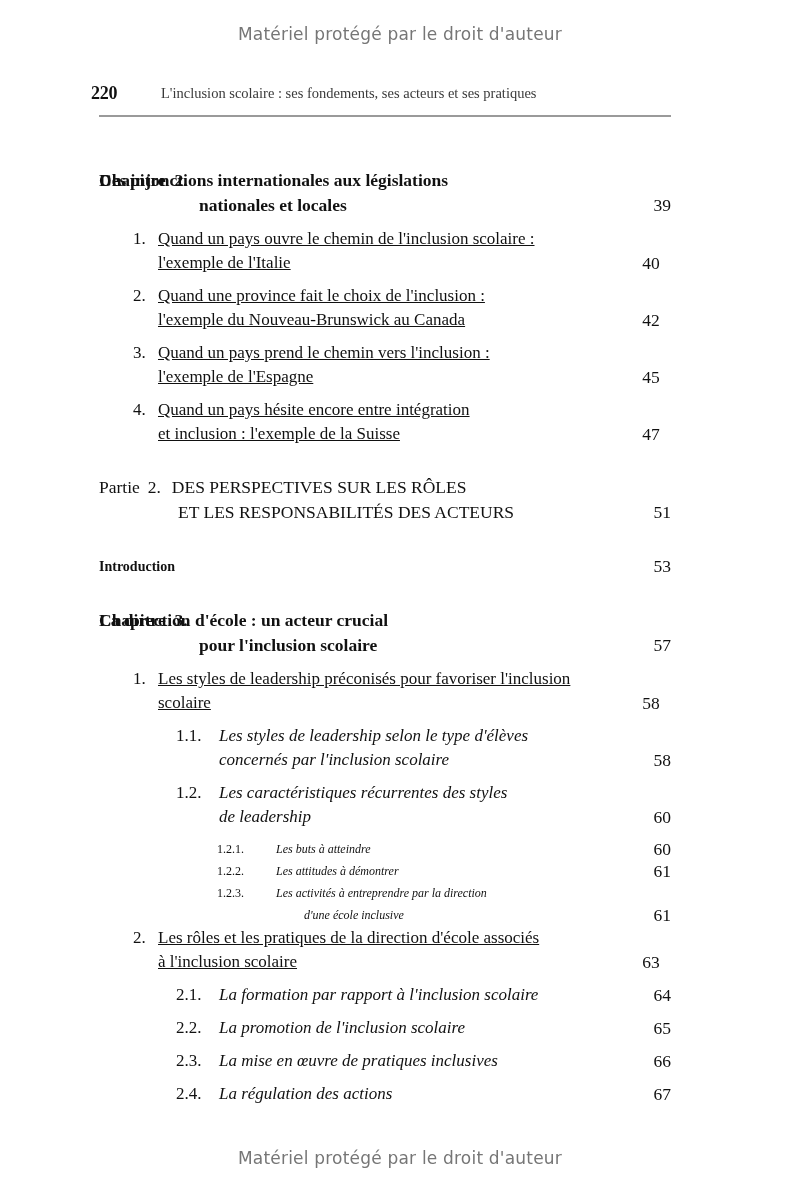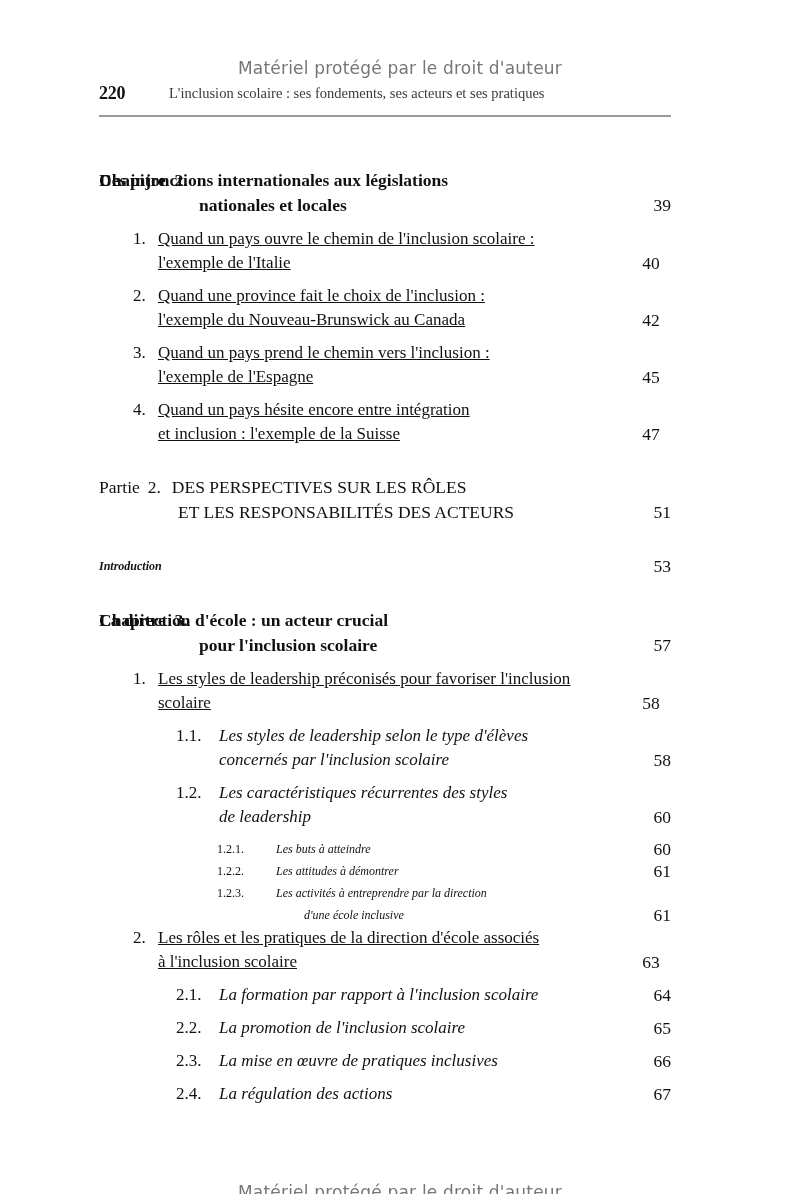--- a/index.html
+++ b/index.html
@@ -20,29 +20,28 @@
   .watermark {
     position: absolute;
     left: 0;
     width: 800px;
     text-align: center;
     font-family: "DejaVu Sans", "Liberation Sans", sans-serif;
     font-size: 17px;
     letter-spacing: 0.2px;
     color: #767676;
     white-space: nowrap;
-    margin-top: 34px;
   }
   .watermark-top { top: 24px; }
   .watermark-bottom { top: 1148px; }
 
   
   .running-head {
     position: absolute;
-    left: 99px;
+    left: 91px;
     top: 83px;
     width: 572px;
     height: 22px;
   }
   .folio {
     position: absolute;
     left: 0;
     top: 0;
     font-size: 18px;
     font-weight: bold;
@@ -111,24 +110,23 @@
   .lvl-chapter .pg { line-height: 25px; }
 
   .lvl-part .line-inner {
     font-size: 17.5px;
     font-weight: normal;
     line-height: 25px;
   }
   .lvl-part .pg { line-height: 25px; }
 
   .lvl-intro .line-inner {
-    font-size: 12px;
+    font-size: 14px;
     font-weight: bold;
     line-height: 25px;
-    font-style: italic;
   }
   .lvl-intro .pg { line-height: 25px; }
 
   
   .lvl-1 .line-inner {
     font-size: 17px;
     line-height: 24px;
     font-weight: normal;
     text-decoration: underline;
   }

